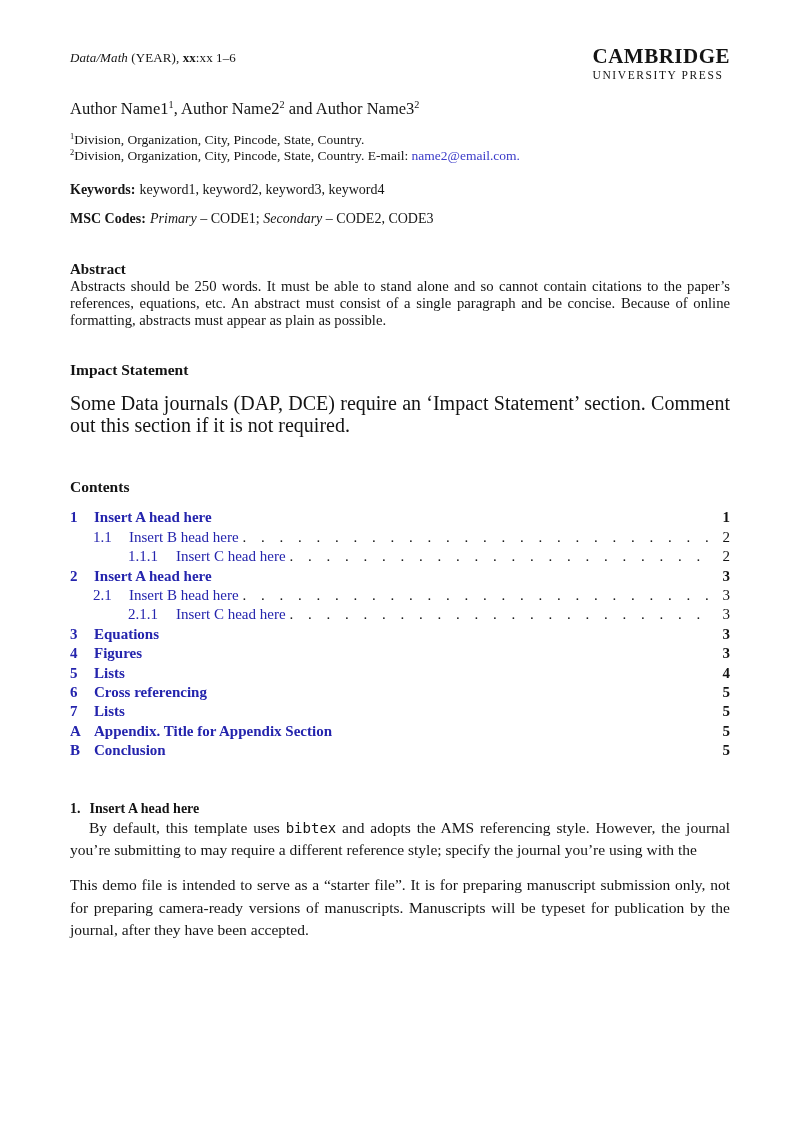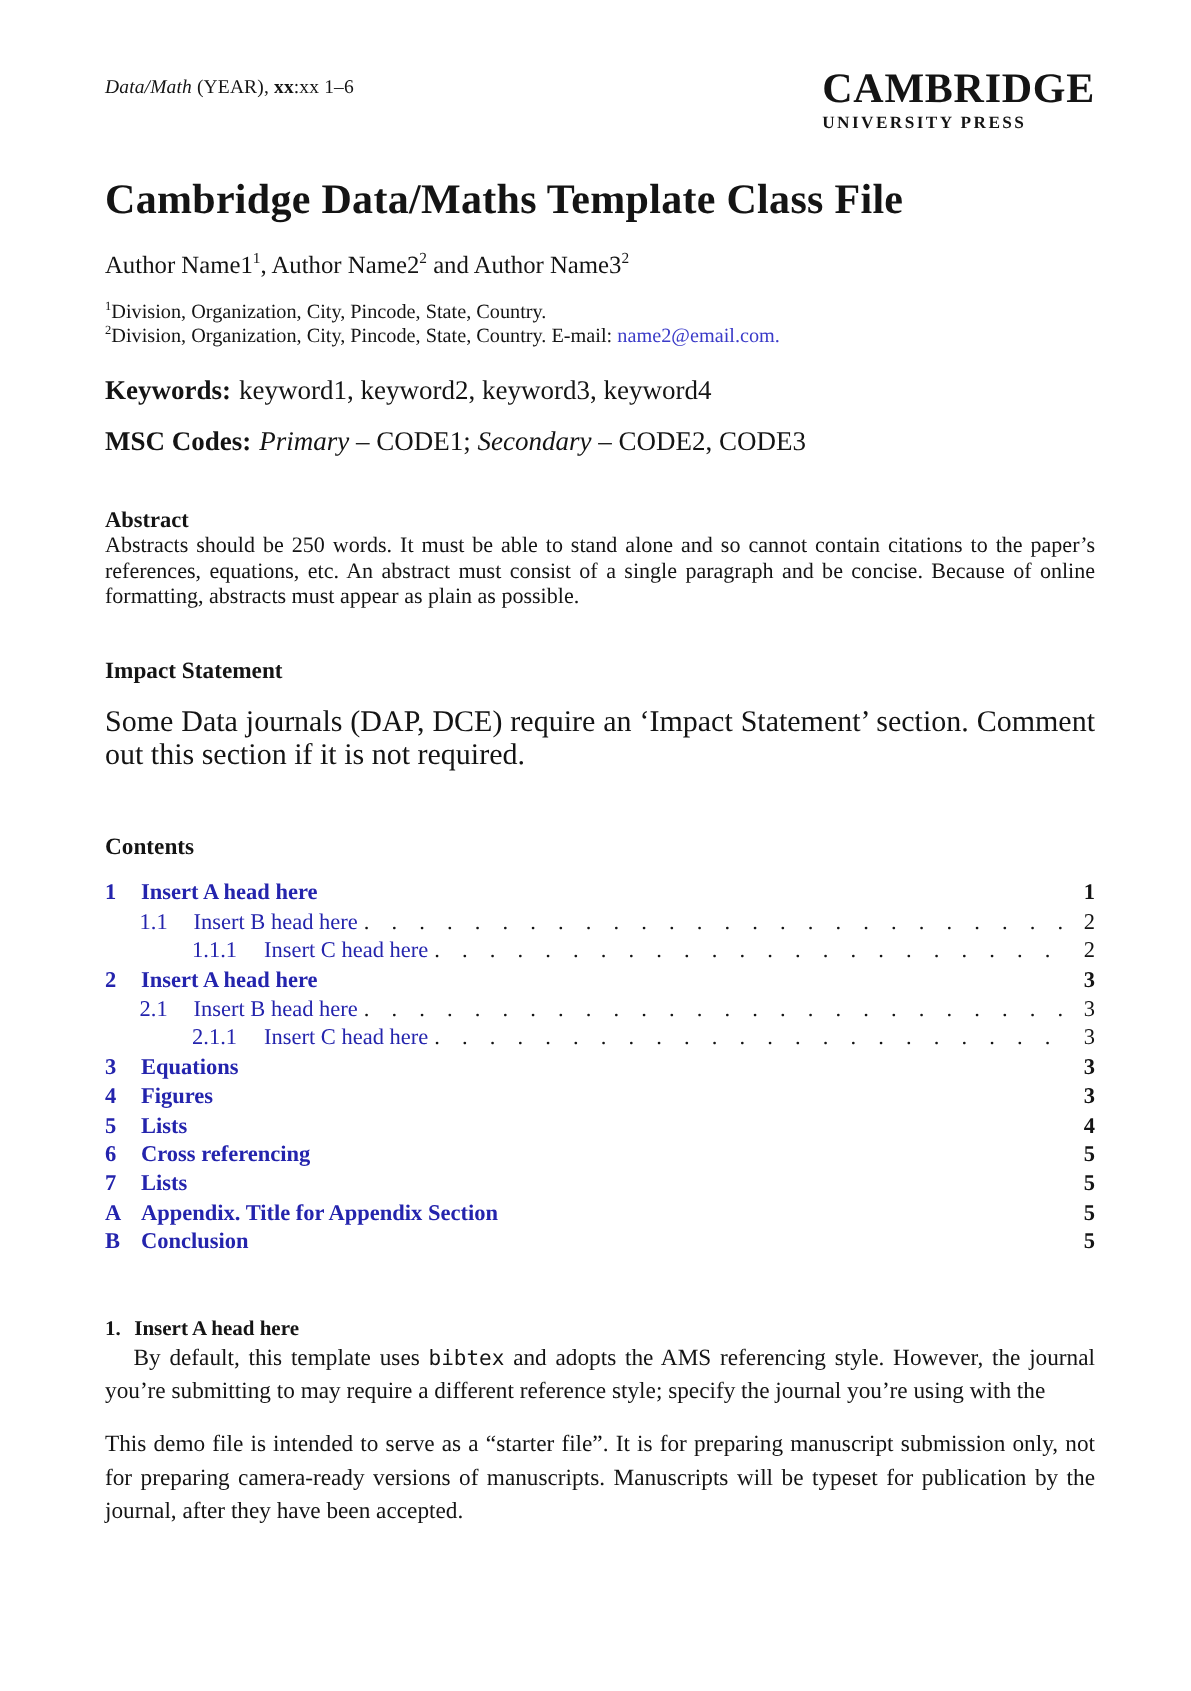--- a/index.html
+++ b/index.html
@@ -14,34 +14,34 @@
     overflow: hidden;
     position: relative;
   }
 
   
   .masthead { display: flex; justify-content: space-between; align-items: flex-start; }
   .journal-line { font-size: 13px; padding-top: 4px; letter-spacing: 0.1px; }
   .journal-line .jname { font-style: italic; margin-top: 48px; }
   .journal-line .jvol { font-weight: bold; }
   .logo { text-align: left; line-height: 1; }
-  .logo-l1 { font-size: 28px; font-weight: bold; letter-spacing: 0.5px; display: block; }
-  .logo-l2 { font-size: 11.5px; font-weight: bold; letter-spacing: 1.6px; display: block; margin-top: 3px; }
+  .logo-l1 { font-size: 21px; font-weight: bold; letter-spacing: 0.5px; display: block; }
+  .logo-l2 { font-size: 11.5px; font-weight: normal; letter-spacing: 1.6px; display: block; margin-top: 3px; }
 
   .article-type { margin-top: 28px; font-size: 13px; font-weight: bold; letter-spacing: 2.5px; }
 
   
   .doc-title { margin-top: 29px; font-size: 28px; font-weight: bold; letter-spacing: 0.2px; }
   .authors { margin-top: 17px; font-size: 16.5px; }
   sup { font-size: 0.62em; vertical-align: super; line-height: 0; }
 
   .affiliations { margin-top: 13px; font-size: 13.5px; line-height: 16.5px; }
   .email-link { color: var(--email-blue, #3a3ac8); text-decoration: none; }
 
-  .meta-line { margin-top: 13px; font-size: 18px; }
+  .meta-line { margin-top: 13px; font-size: 14px; }
   .meta-line.first { margin-top: 17px; }
   .meta-label { font-weight: bold; }
   .meta-value { margin-left: 0.3em; }
   .ital { font-style: italic; }
 
   
   .abstract { margin-top: 34px; }
   .abstract-heading { font-size: 15px; font-weight: bold; line-height: 17px; }
   .abstract-text { font-size: 14.7px; line-height: 17.3px; text-align: justify; }
 
@@ -88,21 +88,20 @@
     <div class="journal-line">
       <span class="jname">Data/Math</span><span> (YEAR), </span><span class="jvol">xx</span><span>:xx 1–6</span>
     </div>
     <div class="logo">
       <span class="logo-l1">CAMBRIDGE</span>
       <span class="logo-l2">UNIVERSITY PRESS</span>
     </div>
   </header>
 
 
-  <h1 class="doc-title">Cambridge Data/Maths Template Class File</h1>
 
   <div class="authors">
     
       <span class="author"><span>Author Name1</span><sup>1</sup><span>, </span></span>
     
       <span class="author"><span>Author Name2</span><sup>2</sup><span> and </span></span>
     
       <span class="author"><span>Author Name3</span><sup>2</sup><span></span></span>
     
   </div>

